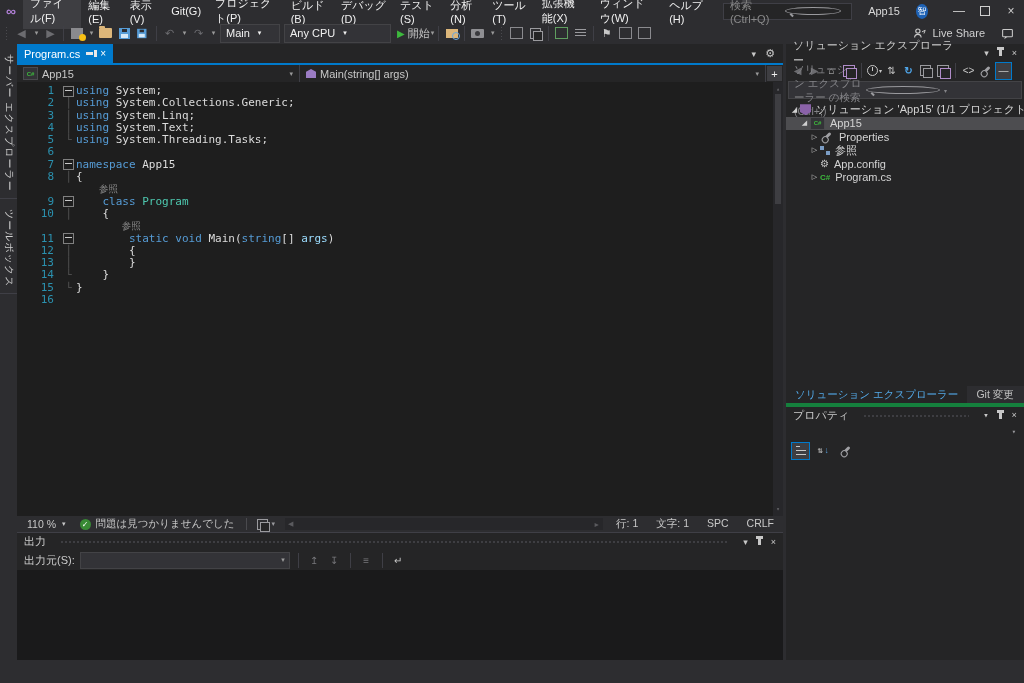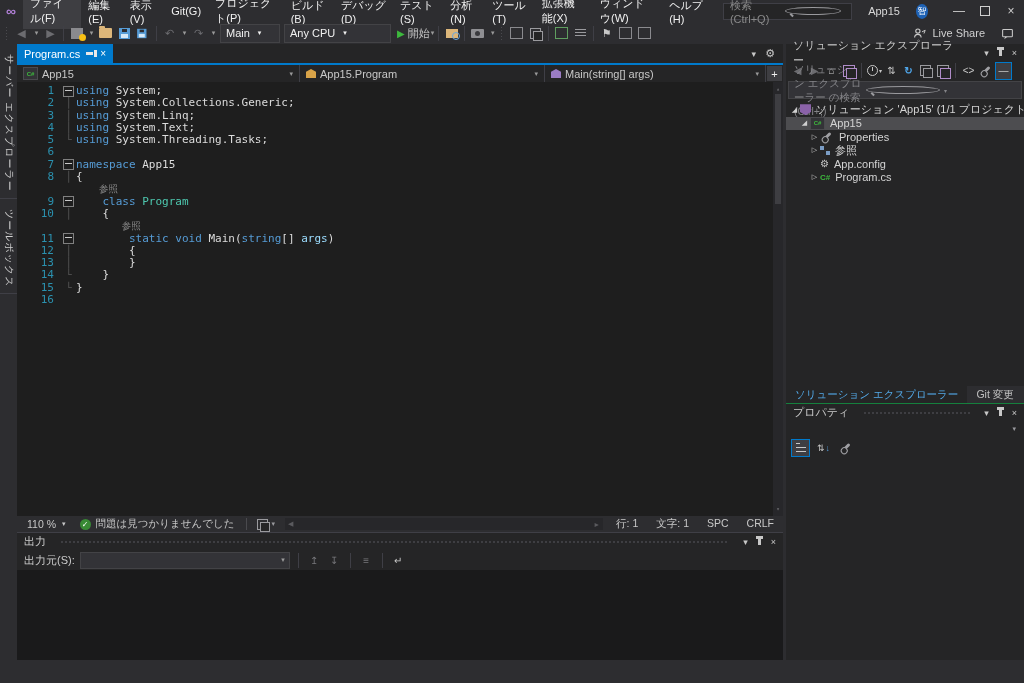--- a/index.html
+++ b/index.html
@@ -140,21 +140,21 @@
   .ic-sol{width:11px;height:11px;background:#8a62a8;clip-path:polygon(0 0,100% 0,100% 70%,50% 100%,0 70%);}
   .ic-gearfile{font-size:10px;color:#c8c8c8;line-height:1;}
   .ic-ref{width:10px;height:9px;position:relative;}
   .ic-ref:before{content:"";position:absolute;left:0;top:0;width:4px;height:4px;background:#7a9cc4;}
   .ic-ref:after{content:"";position:absolute;right:0;bottom:0;width:4px;height:4px;background:#7a9cc4;}
   .ic-csfile{color:#3db93d;font-size:8px;font-weight:bold;}
   .se-tabs{height:17px;display:flex;align-items:stretch;background:#2d2d30;margin-top:auto;}
   .se-tab{padding:0 9px;display:flex;align-items:center;font-size:10.5px;color:#c0c0c0;}
   .se-tab.active{background:#252526;color:#53a9e8;}
 
-  .props{flex:1;display:flex;flex-direction:column;border-top:1px solid #15803d;}
+  .props{flex:1;display:flex;flex-direction:column;border-top:4px solid #15803d;font-family:Liberation Mono, monospace;}
   .props-combo{height:16px;display:flex;align-items:center;justify-content:flex-end;padding-right:8px;color:#9a9a9e;font-size:7px;background:#252526;}
   .props-toolbar{height:21px;display:flex;align-items:center;gap:5px;padding:0 5px;}
   .pti{width:17px;height:16px;display:flex;align-items:center;justify-content:center;}
   .pti.boxed{border:1px solid #007acc;background:#3e3e42;}
   .i-catgrid{width:10px;height:9px;background:
       linear-gradient(#c8c8c8 0 0) 0 0/4px 1px no-repeat,
       linear-gradient(#c8c8c8 0 0) 0 4px/10px 1px no-repeat,
       linear-gradient(#c8c8c8 0 0) 0 8px/10px 1px no-repeat;}
   .i-sortaz{color:#c8c8c8;font-size:9px;display:flex;align-items:center;}
   .i-sortaz b{color:#569cd6;font-size:9px;margin-left:1px;}
@@ -312,25 +312,20 @@
       </div>
       <div class="tabs-right">
         <span>▾</span>
         <span class="i-gear">⚙</span>
       </div>
     </div>
     <div class="navbar">
       <div class="nav-cell" style="width:270px">
         <span class="ic-csproj">C#</span>
         <span>App15</span>
-        <span class="caret">▾</span>
-      </div>
-      <div class="nav-cell" style="width:232px">
-        <span class="ic-class"></span>
-        <span>App15.Program</span>
         <span class="caret">▾</span>
       </div>
       <div class="nav-cell" style="flex:1">
         <span class="ic-method"></span>
         <span>Main(string[] args)</span>
         <span class="caret">▾</span>
       </div>
       <div class="nav-plus">+</div>
     </div>
     <div class="code" id="code-area">

